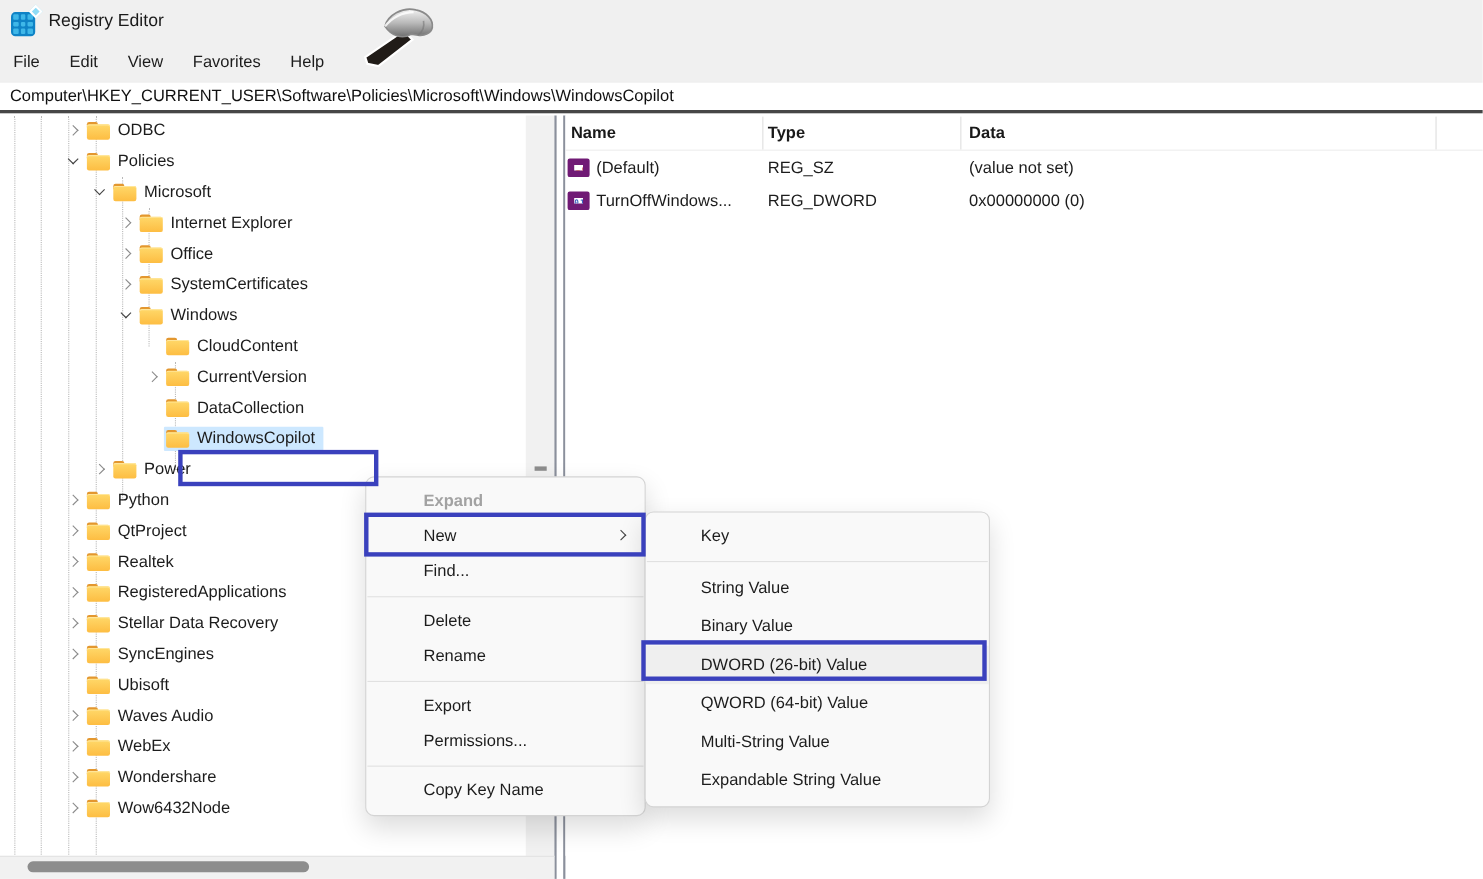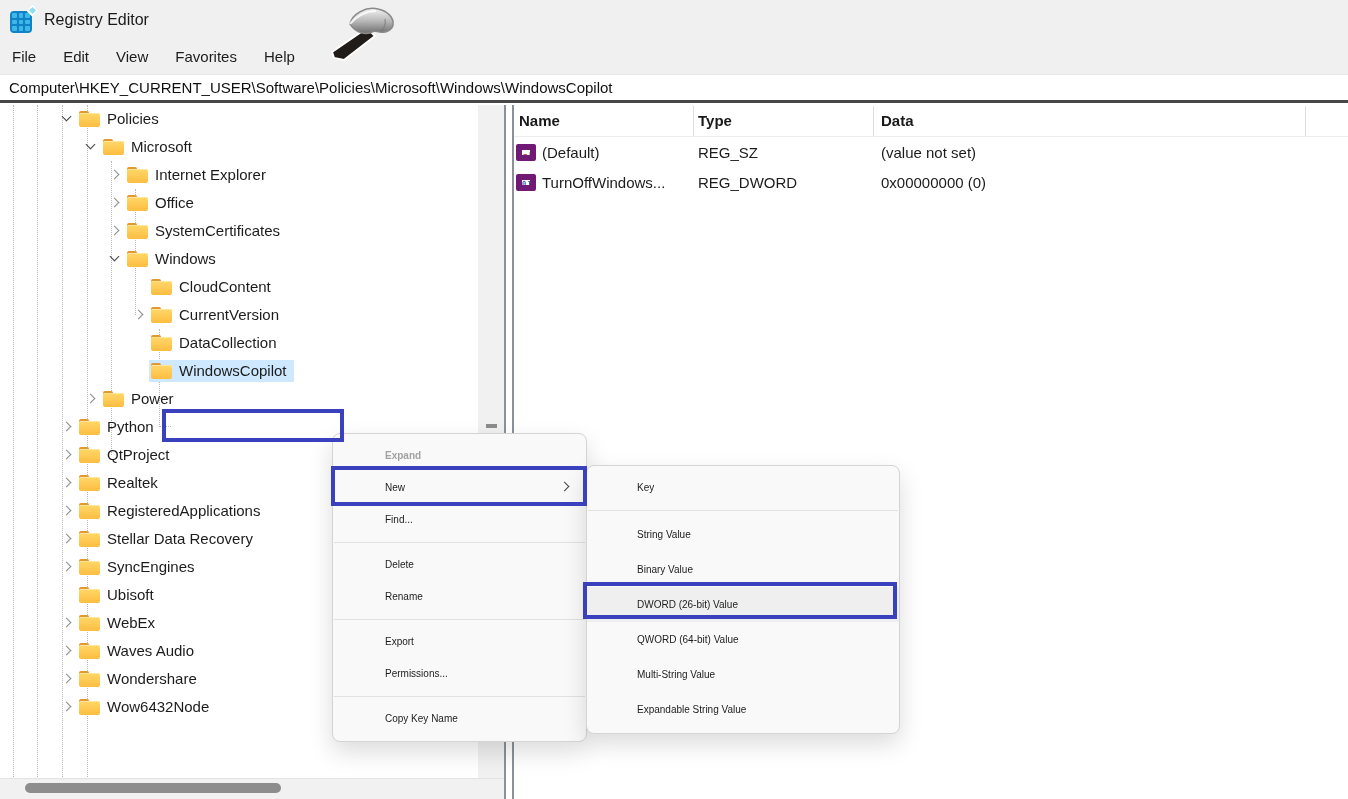--- a/index.html
+++ b/index.html
@@ -56,21 +56,21 @@
   .licon.string { color:#c43a2a; font-weight:bold; font-size:12px; line-height:15px; text-align:center; }
   .licon.dword { color:#3b5fc0; font-weight:bold; font-family:"DejaVu Sans Mono", monospace; font-size:7px; line-height:7px; text-align:center; padding-top:1px; letter-spacing:1px; }
   .lname { position:absolute; left:28px; top:0; height:30px; line-height:30px; font-size:15px; white-space:nowrap; }
   .ltype { position:absolute; left:184px; top:0; height:30px; line-height:30px; font-size:15px; }
   .ldata { position:absolute; left:367px; top:0; height:30px; line-height:30px; font-size:15px; }
 
   
   .menu { position:absolute; background:#f9f9f9; border:1px solid #d4d4d4; border-radius:8px; box-shadow:0 10px 24px rgba(0,0,0,.14); padding:6px 0; z-index:20; }
   #ctxmenu { left:332px; top:433px; width:255px; }
   #submenu { left:586px; top:465px; width:314px; }
-  .menu-item { position:relative; height:32px; line-height:32px; font-size:10px; padding-left:52px; padding-right:14px; color:#1c1c1c; white-space:nowrap; }
+  .menu-item { position:relative; height:32px; line-height:32px; font-size:15px; padding-left:52px; padding-right:14px; color:#1c1c1c; white-space:nowrap; }
   #submenu .menu-item { padding-left:50px; }
   #submenu .menu-item:nth-child(n+3) { height:35px; line-height:35px; }
   .menu-item.disabled { color:#a2a2a2; }
   .menu-item.bold { font-weight:bold; }
   .menu-item.hovered { background:#efefef; }
   .menu-item .arrow { position:absolute; right:18px; top:50%; width:7px; height:7px; margin-top:-5px; border-right:1.6px solid #444; border-bottom:1.6px solid #444; transform:rotate(-45deg); }
   .menu-sep { height:1px; background:#e1e1e1; margin:6px 1px; }
 
   
   .ann { position:absolute; border:4px solid var(--ann,#3a41bd); z-index:30; pointer-events:none; }
@@ -129,20 +129,30 @@
     <div class="guide" style="left:87px;top:0;height:672px"></div>
     <div class="guide" style="left:111px;top:56px;height:294px"></div>
     <div class="guide" style="left:135px;top:84px;height:126px"></div>
     <div class="guide" style="left:159px;top:224px;height:98px"></div>
     <div class="conn" style="left:135px;top:97px;width:12px"></div>
     <div class="conn" style="left:159px;top:237px;width:12px"></div>
     <div class="conn" style="left:159px;top:293px;width:12px"></div>
     <div class="conn" style="left:159px;top:321px;width:12px"></div>
     <div class="conn" style="left:87px;top:545px;width:12px"></div>
     <div id="tree-rows">
+        <div class="trow collapsed">
+          <span class="spacer" style="width: 57px;"></span>
+          <span class="chev">
+            <i></i>
+          </span>
+          <span class="node">
+            <span class="folder"></span>
+            <span class="tlabel">ODBC</span>
+          </span>
+        </div>
         <div class="trow expanded">
           <span class="spacer" style="width: 57px;"></span>
           <span class="chev">
             <i></i>
           </span>
           <span class="node">
             <span class="folder"></span>
             <span class="tlabel">Policies</span>
           </span>
         </div>
@@ -308,31 +318,31 @@
             <span class="tlabel">Ubisoft</span>
           </span>
         </div>
         <div class="trow collapsed">
           <span class="spacer" style="width: 57px;"></span>
           <span class="chev">
             <i></i>
           </span>
           <span class="node">
             <span class="folder"></span>
+            <span class="tlabel">Waves Audio</span>
+          </span>
+        </div>
+        <div class="trow collapsed">
+          <span class="spacer" style="width: 57px;"></span>
+          <span class="chev">
+            <i></i>
+          </span>
+          <span class="node">
+            <span class="folder"></span>
             <span class="tlabel">WebEx</span>
-          </span>
-        </div>
-        <div class="trow collapsed">
-          <span class="spacer" style="width: 57px;"></span>
-          <span class="chev">
-            <i></i>
-          </span>
-          <span class="node">
-            <span class="folder"></span>
-            <span class="tlabel">Waves Audio</span>
           </span>
         </div>
         <div class="trow collapsed">
           <span class="spacer" style="width: 57px;"></span>
           <span class="chev">
             <i></i>
           </span>
           <span class="node">
             <span class="folder"></span>
             <span class="tlabel">Wondershare</span>

